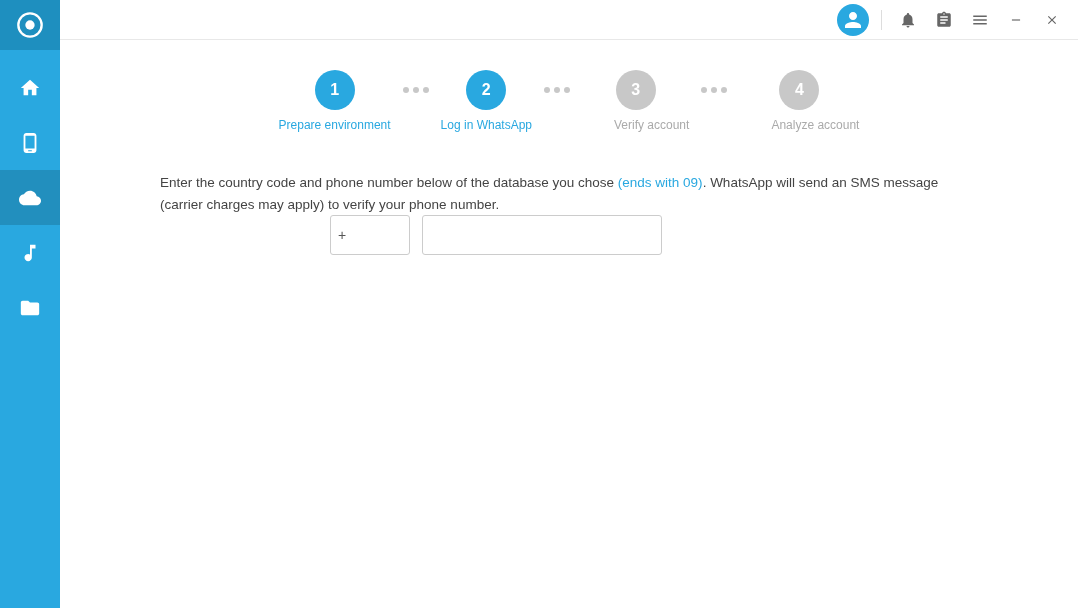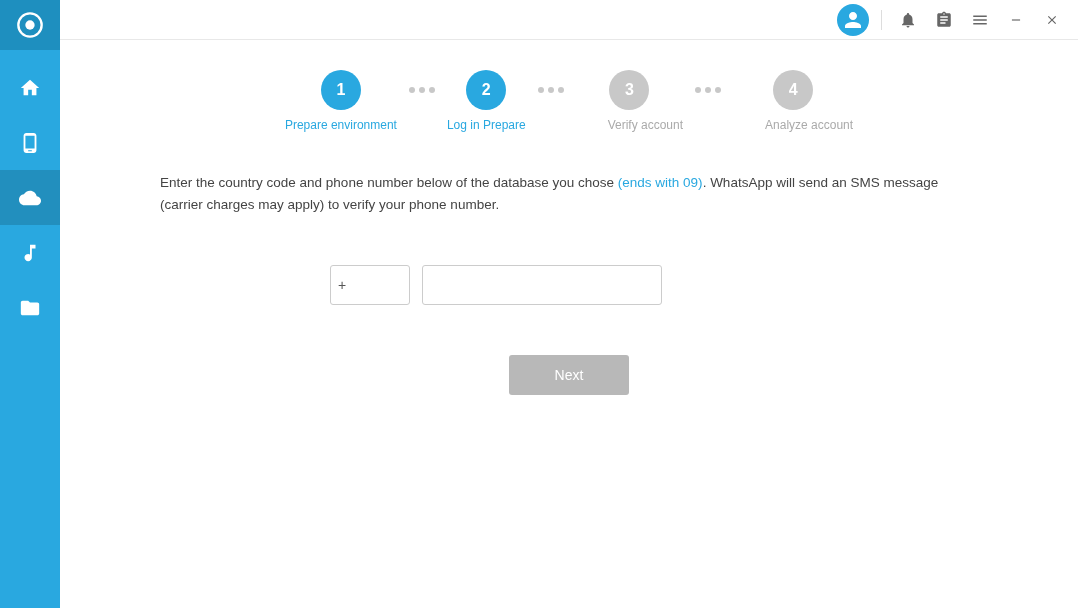--- a/index.html
+++ b/index.html
@@ -143,21 +143,20 @@
     .content {
       flex: 1;
       padding: 20px 100px;
       display: flex;
       flex-direction: column;
     }
     .description {
       font-size: 13.5px;
       color: #444;
       line-height: 1.6;
-      margin-bottom: 50px;
     }
     .description .link-text {
       color: #29a8e0;
     }
 
     
     .input-row {
       display: flex;
       gap: 12px;
       margin-bottom: 50px;
@@ -309,21 +308,21 @@
     <div class="step-dots">
       <div class="step-dot"></div>
       <div class="step-dot"></div>
       <div class="step-dot"></div>
     </div>
 
     <div class="step">
       <div class="step-circle active">
         <span>2</span>
       </div>
-      <span class="step-label active">Log in Prepare</span>
+      <span class="step-label active">Log in WhatsApp</span>
     </div>
 
     <div class="step-dots">
       <div class="step-dot"></div>
       <div class="step-dot"></div>
       <div class="step-dot"></div>
     </div>
 
     <div class="step">
       <div class="step-circle inactive">
@@ -352,17 +351,14 @@
     </p>
 
     <div class="input-row">
       <div class="country-code-wrapper">
         <span class="plus-sign">+</span>
         <input class="country-code-input" type="text" maxlength="4" style="">
       </div>
       <input class="phone-input" type="text" style="">
     </div>
 
-    <div class="button-row">
-      <button class="next-button">Next</button>
-    </div>
   </div>
 </div>
 
 </body></html>

